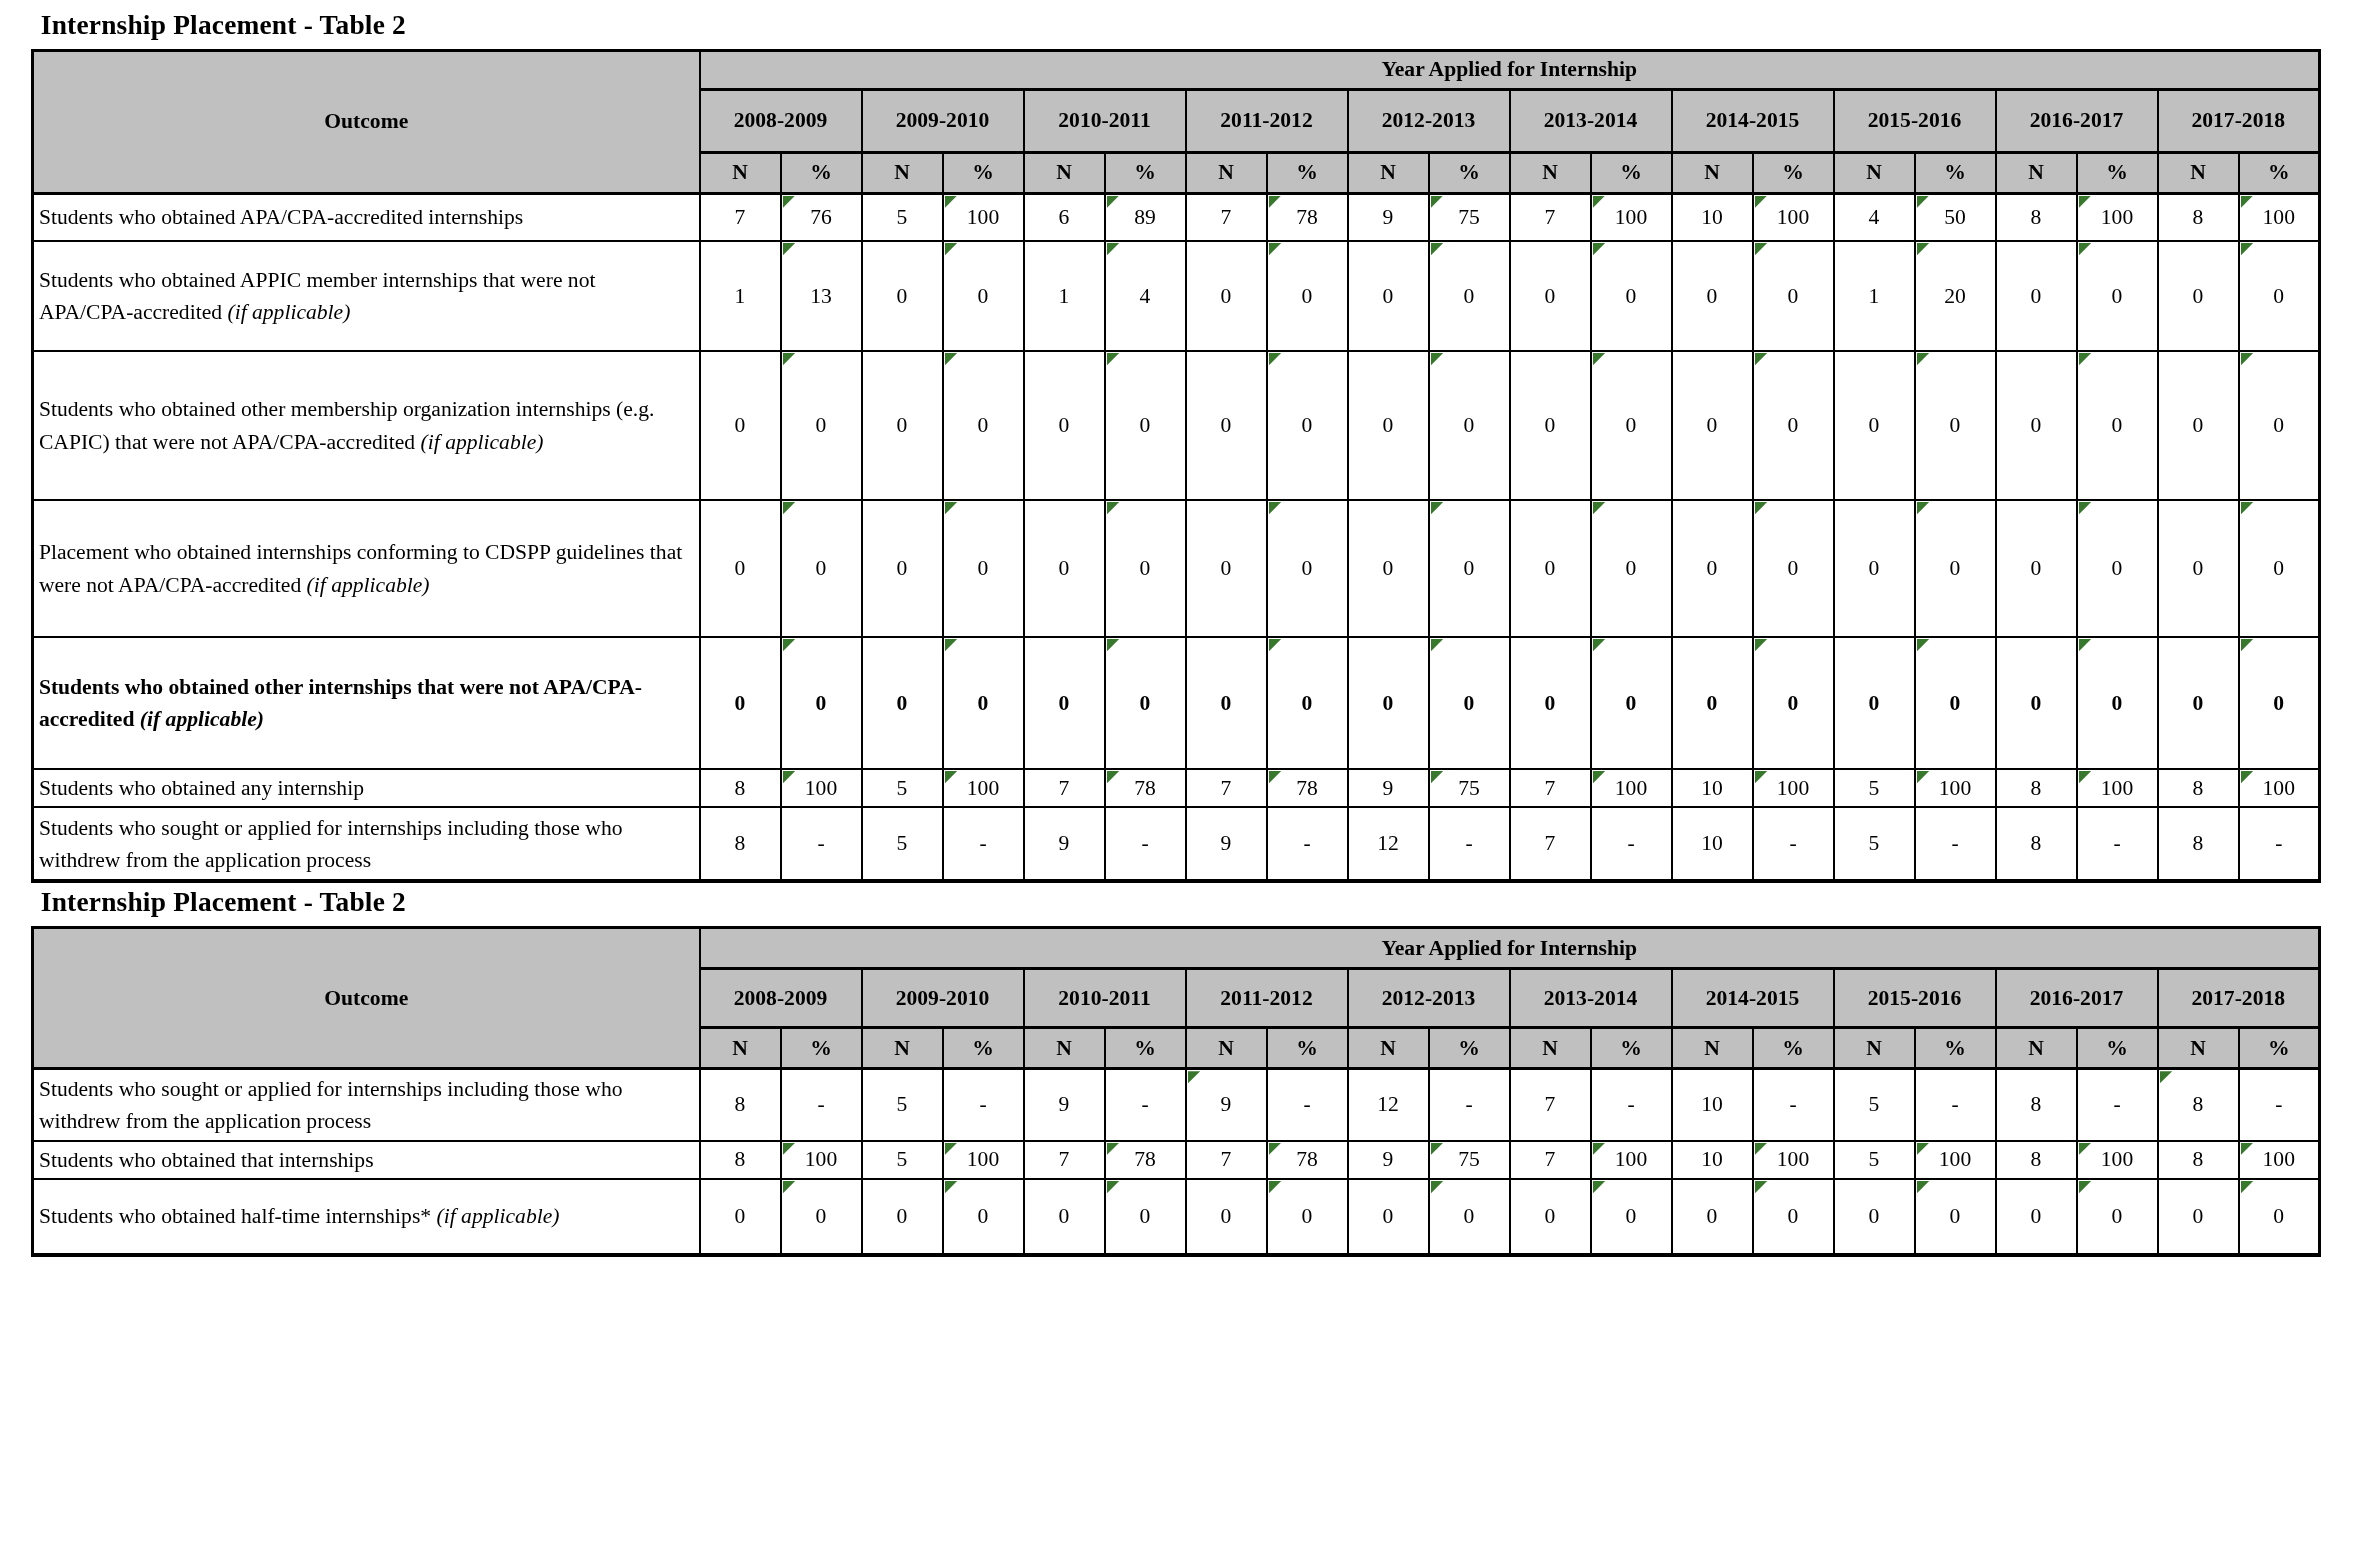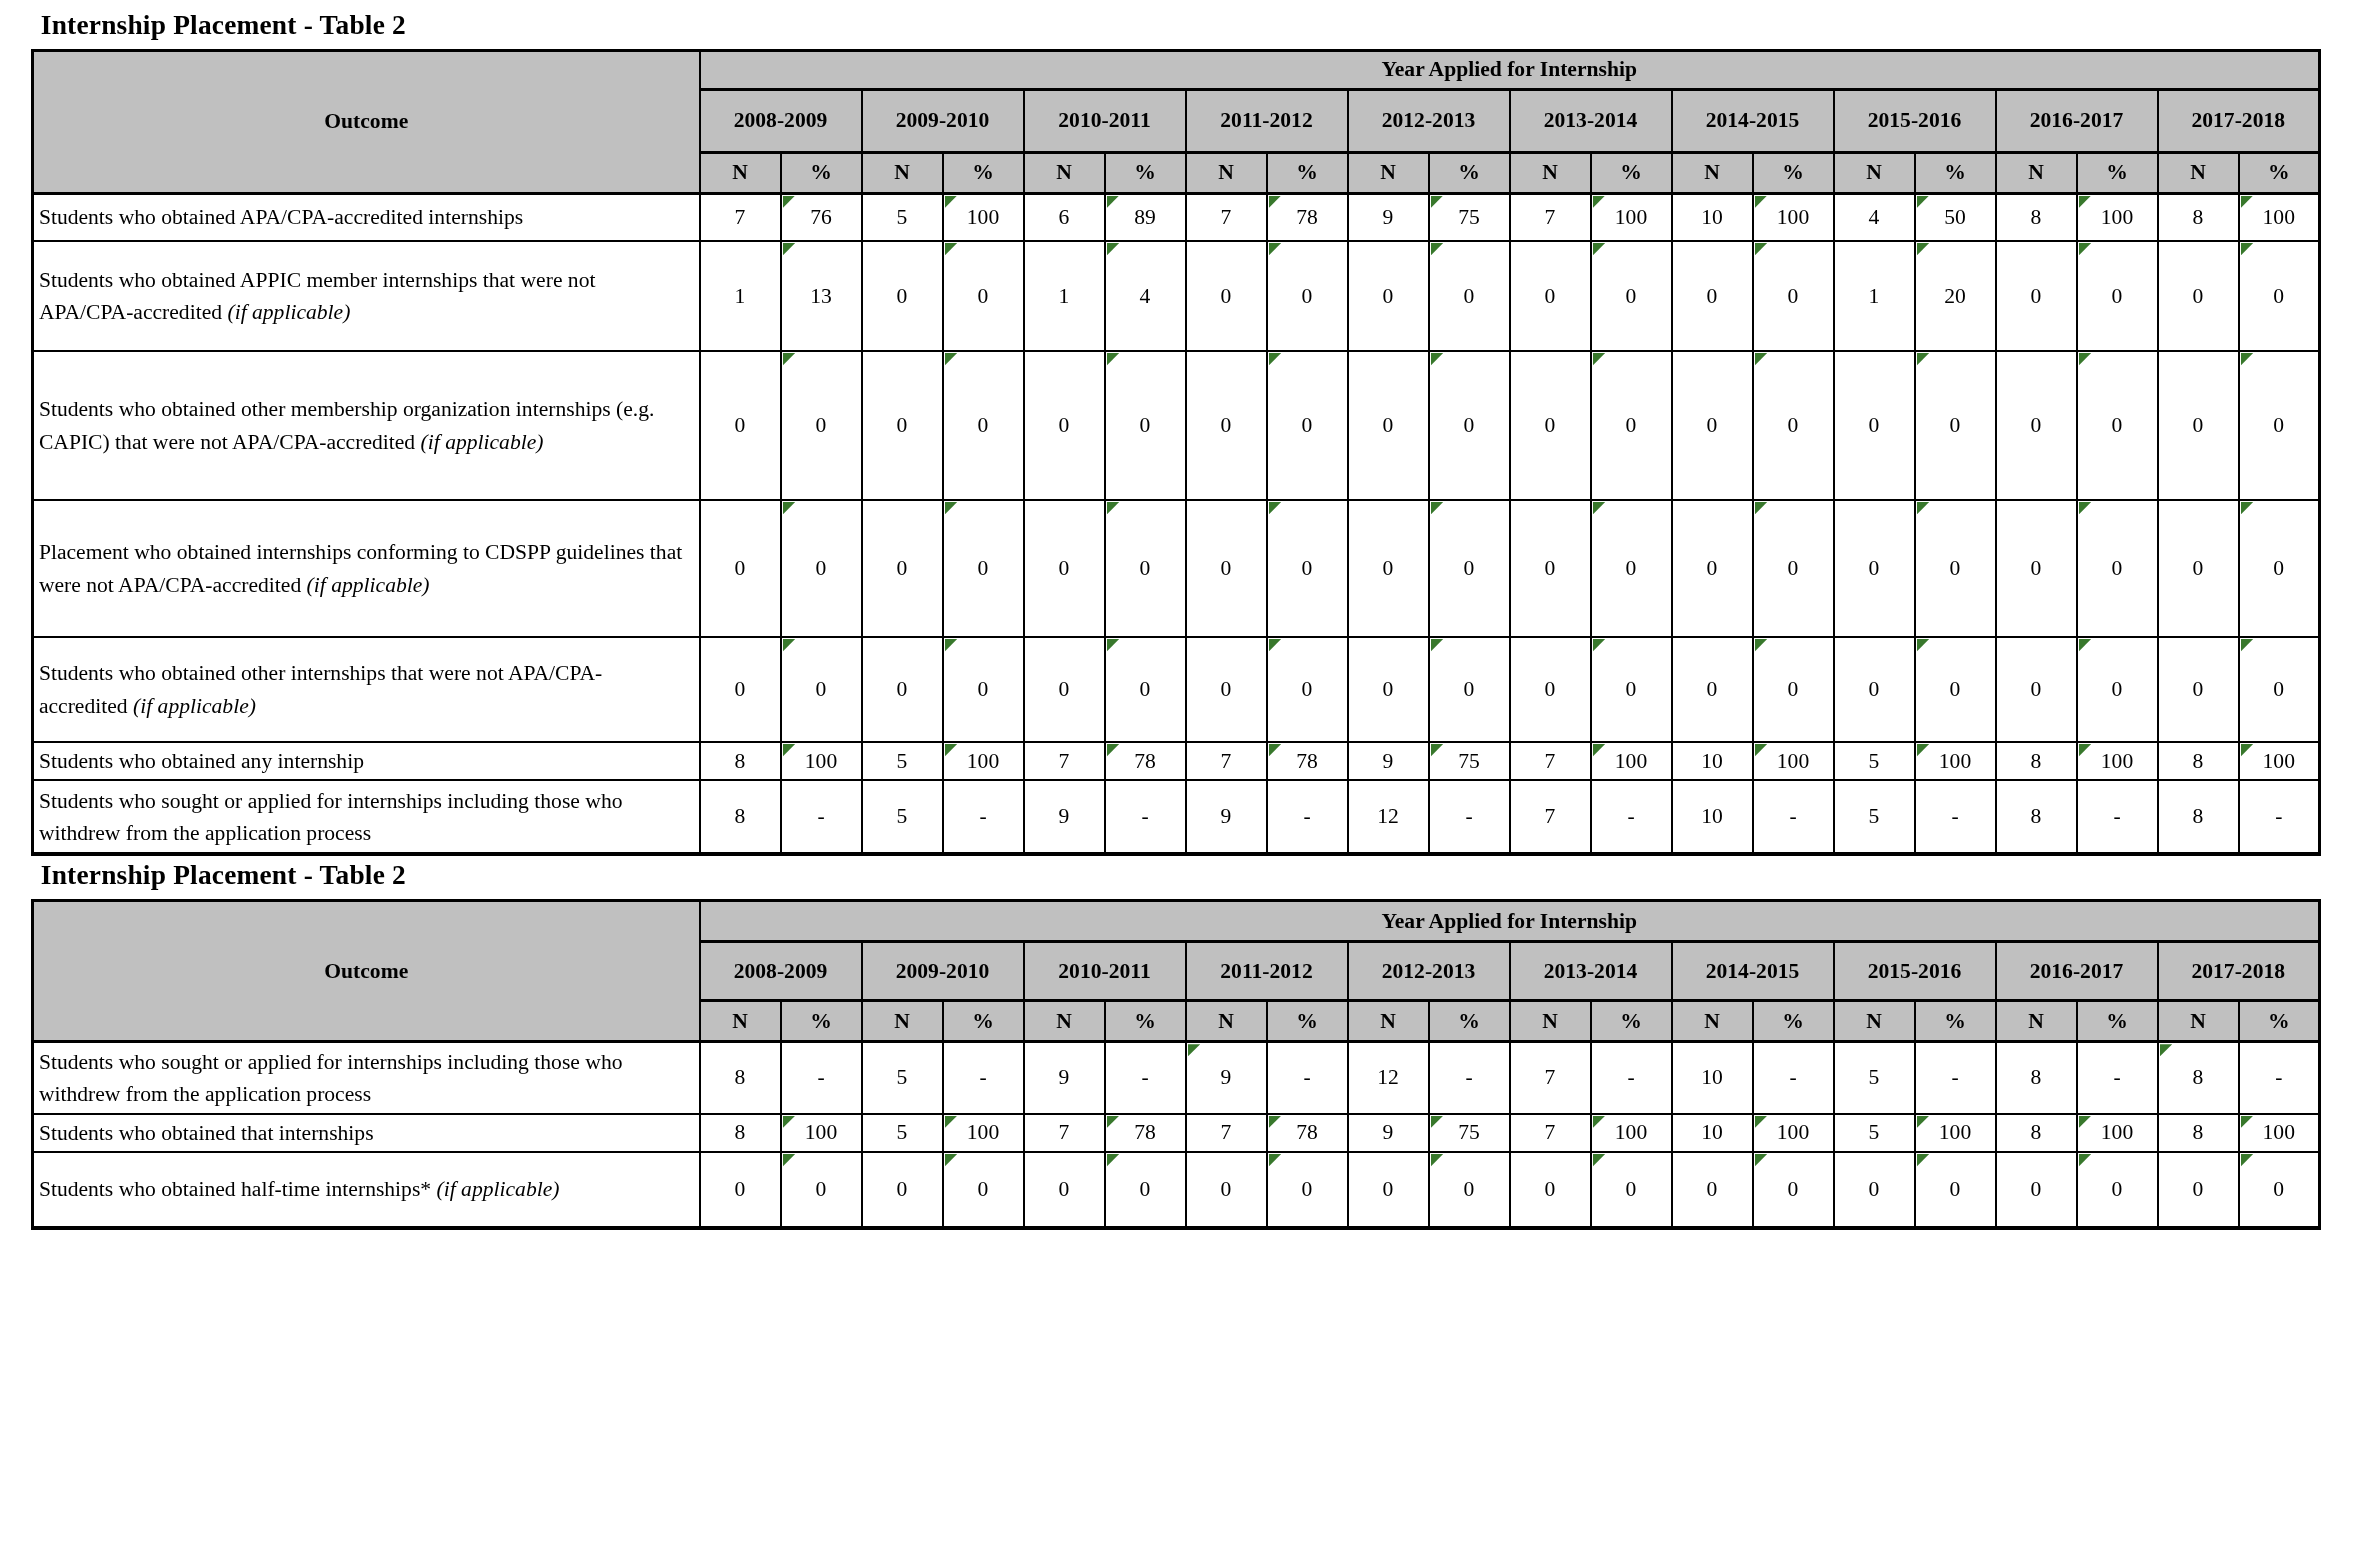--- a/index.html
+++ b/index.html
@@ -240,21 +240,21 @@
           <td class="c-pct val-cell"><span class="tri"></span><span class="val">0</span></td>
           <td class="c-n val-cell"><span class="val">0</span></td>
           <td class="c-pct val-cell"><span class="tri"></span><span class="val">0</span></td>
           <td class="c-n val-cell"><span class="val">0</span></td>
           <td class="c-pct val-cell"><span class="tri"></span><span class="val">0</span></td>
           <td class="c-n val-cell"><span class="val">0</span></td>
           <td class="c-pct val-cell"><span class="tri"></span><span class="val">0</span></td>
           <td class="c-n val-cell"><span class="val">0</span></td>
           <td class="c-pct val-cell"><span class="tri"></span><span class="val">0</span></td>
         </tr>
-        <tr class="data-row" style="height: 105px;">
+        <tr class="data-row" style="height: 132px; font-weight: bold;">
           <td class="outcome-cell"><span>Students who obtained other internships that were not APA/CPA-accredited</span> <i>(if applicable)</i></td>
           <td class="c-n val-cell"><span class="val">0</span></td>
           <td class="c-pct val-cell"><span class="tri"></span><span class="val">0</span></td>
           <td class="c-n val-cell"><span class="val">0</span></td>
           <td class="c-pct val-cell"><span class="tri"></span><span class="val">0</span></td>
           <td class="c-n val-cell"><span class="val">0</span></td>
           <td class="c-pct val-cell"><span class="tri"></span><span class="val">0</span></td>
           <td class="c-n val-cell"><span class="val">0</span></td>
           <td class="c-pct val-cell"><span class="tri"></span><span class="val">0</span></td>
           <td class="c-n val-cell"><span class="val">0</span></td>

